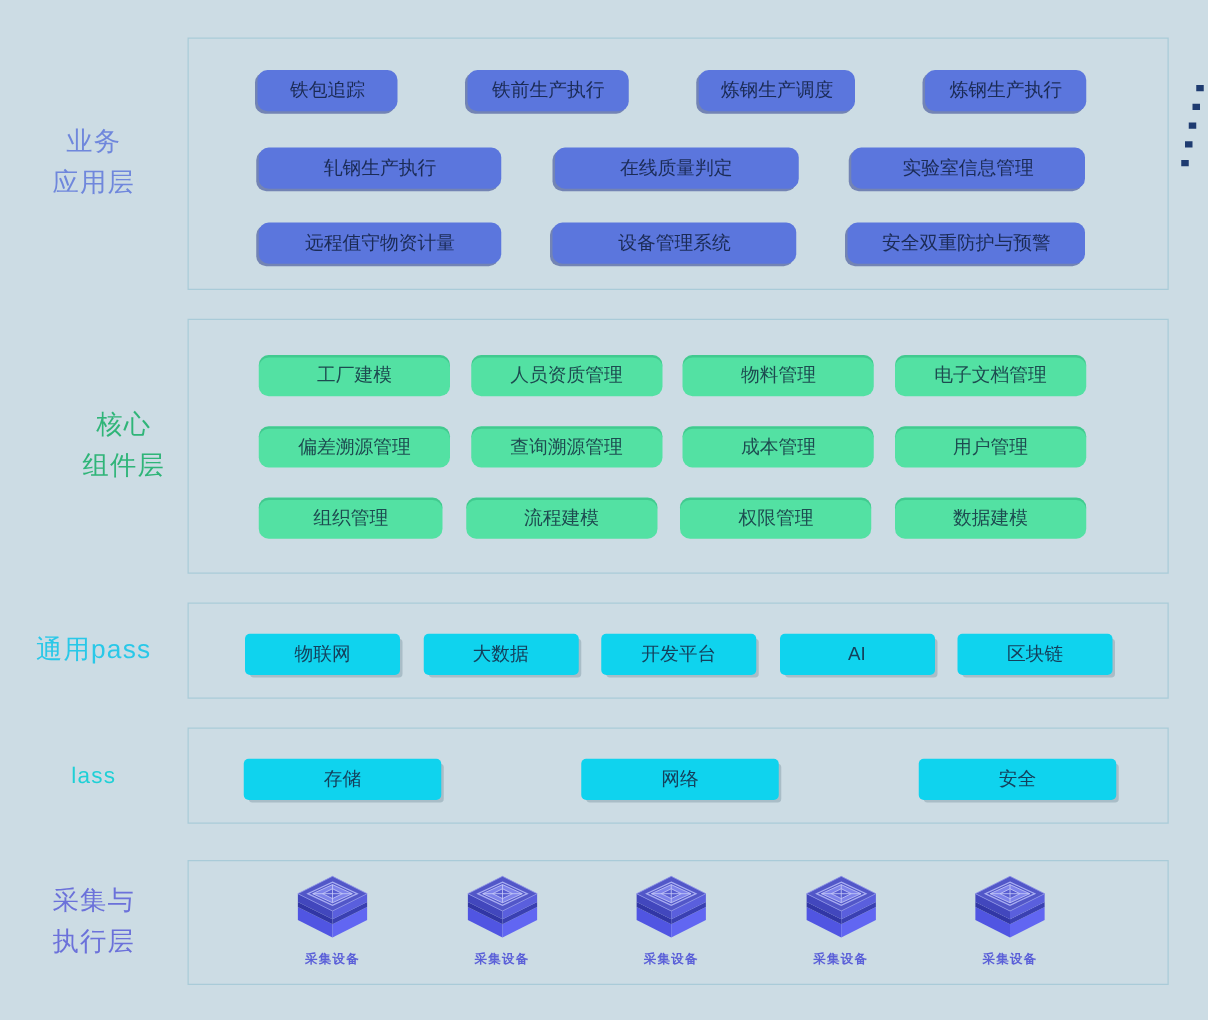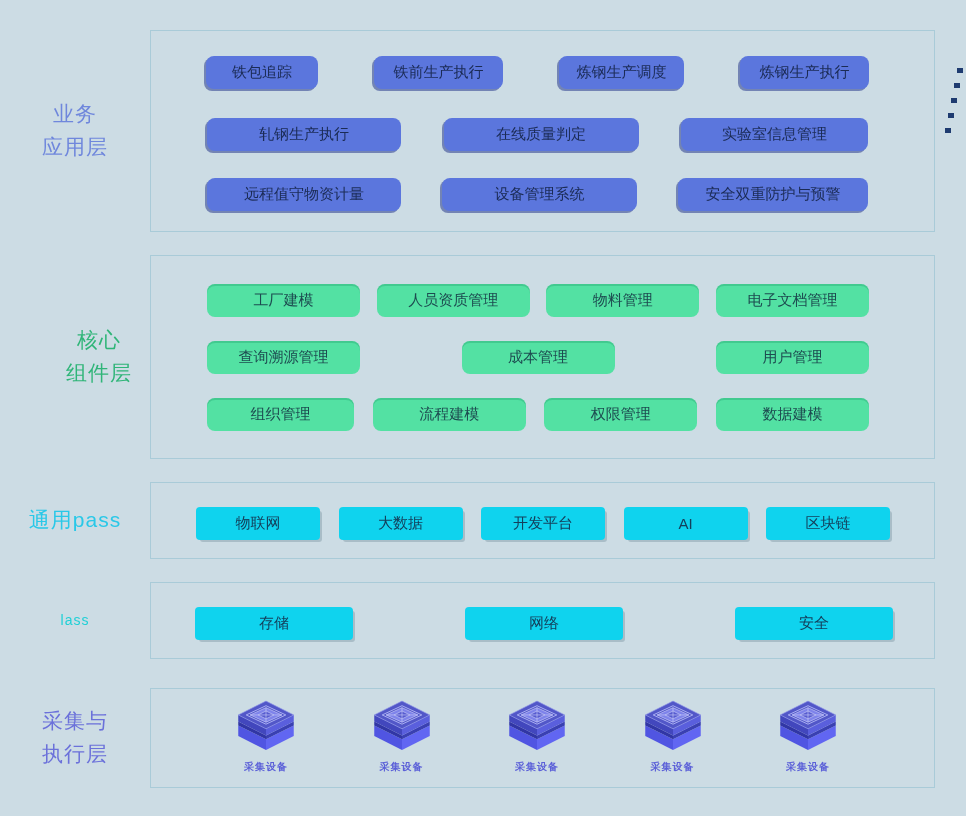--- a/index.html
+++ b/index.html
@@ -9,21 +9,21 @@
     font-family:"Liberation Sans","DejaVu Sans",sans-serif;
   }
   .layer-label{
     position:absolute;left:0;width:150px;
     display:flex;flex-direction:column;justify-content:center;align-items:center;
     text-align:center;font-size:21px;line-height:1.55;letter-spacing:1px;
   }
   .label-blue{color:var(--blue-label,#6f87dc);}
   .label-green{color:var(--green-label,#2fb578);margin-left:24px;}
   .label-cyan{color:var(--cyan-label,#29c8e8);}
-  .label-teal{color:var(--teal-label,#1fd0d6);font-size:14px;}
+  .label-teal{color:var(--teal-label,#1fd0d6);font-size:18px;}
   .label-purple{color:var(--purple-label,#6b71da);}
   .panel{
     position:absolute;left:150px;width:785px;box-sizing:border-box;
     border:1px solid var(--panel-border,#a9cbd8);
   }
   .row{position:absolute;left:0;right:0;display:flex;justify-content:space-between;}
   .btn{
     height:33px;display:flex;align-items:center;justify-content:center;
     font-size:15px;box-sizing:border-box;flex:0 0 auto;
   }
@@ -85,20 +85,21 @@
 </div>
 
 <div class="panel" style="top:255px;height:204px;">
   <div class="row" style="top:28px;padding:0 65px 0 56px;">
     <div class="btn btn-green" style="width:153px">工厂建模</div>
     <div class="btn btn-green" style="width:153px">人员资质管理</div>
     <div class="btn btn-green" style="width:153px">物料管理</div>
     <div class="btn btn-green" style="width:153px">电子文档管理</div>
   </div>
   <div class="row" style="top:85px;padding:0 65px 0 56px;">
+    <div class="btn btn-green" style="width:153px">偏差溯源管理</div>
     <div class="btn btn-green" style="width:153px">查询溯源管理</div>
     <div class="btn btn-green" style="width:153px">成本管理</div>
     <div class="btn btn-green" style="width:153px">用户管理</div>
   </div>
   <div class="row" style="top:142px;padding:0 65px 0 56px;">
     <div class="btn btn-green" style="width:147px">组织管理</div>
     <div class="btn btn-green" style="width:153px">流程建模</div>
     <div class="btn btn-green" style="width:153px">权限管理</div>
     <div class="btn btn-green" style="width:153px">数据建模</div>
   </div>

